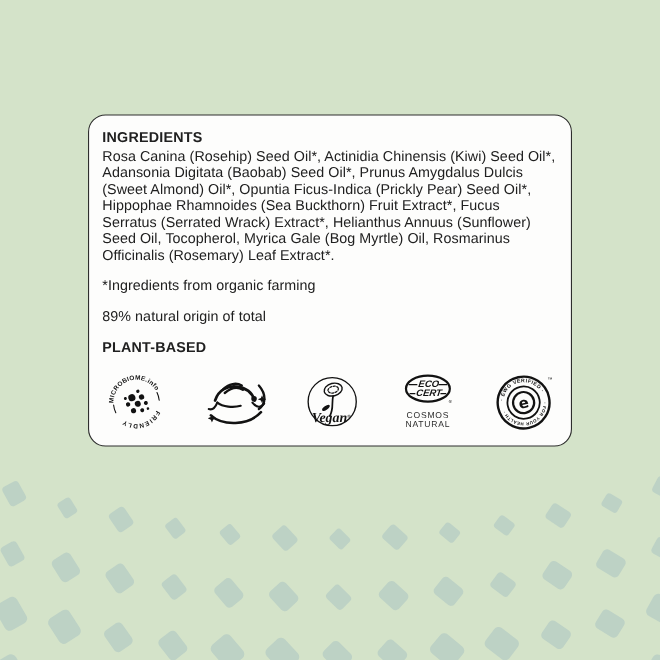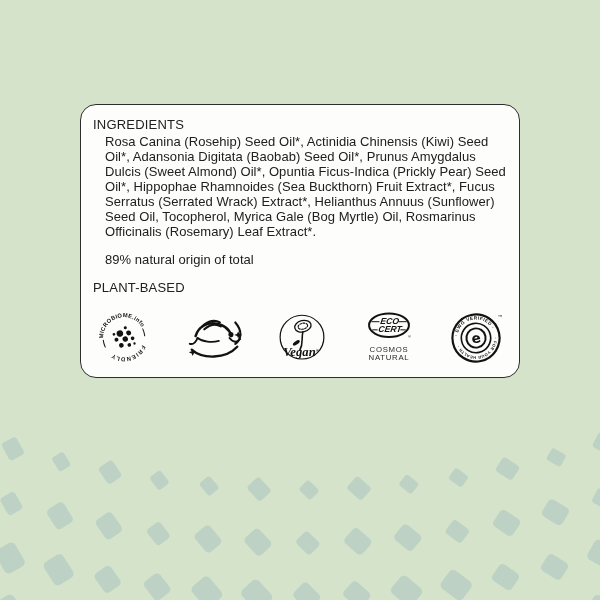--- a/index.html
+++ b/index.html
@@ -15,22 +15,22 @@
   }
   .pattern-svg{position:absolute;left:0;top:0;width:600px;height:600px;}
   .pattern-svg rect{fill:var(--pattern);opacity:.8;}
   .card{
     position:absolute;left:80px;top:104px;width:440px;
     background:#fdfdfc;
     border:1.6px solid var(--border);
     border-radius:16px;
     padding:12px 12px 10px 12px;
   }
-  .h-bold{font-size:13px;line-height:15px;font-weight:normal;letter-spacing:.2px;}
-  .body-text{font-size:13px;line-height:15px;letter-spacing:.05px;margin-left:12px;}
+  .h-bold{font-size:13px;line-height:15px;font-weight:bold;letter-spacing:.2px;}
+  .body-text{font-size:13px;line-height:15px;letter-spacing:.05px;}
   .para{margin-top:13px;}
   .badges{
     margin-top:14px;
     display:flex;justify-content:space-between;align-items:center;
     padding:0 2px;
   }
   .badge{width:58px;height:58px;display:flex;align-items:center;justify-content:center;}
   .badge svg{width:100%;height:100%;}
   .ink{stroke:#121212;fill:none;stroke-linecap:round;}
   .inkfill{fill:#121212;stroke:none;}
@@ -84,20 +84,21 @@
     <rect x="-12.75" y="-15.299999999999999" width="25.5" height="30.599999999999998" rx="5.61" transform="translate(504.5,631.1) rotate(125.0)"></rect>
     <rect x="-12.75" y="-15.299999999999999" width="25.5" height="30.599999999999998" rx="5.61" transform="translate(455.1,638.8) rotate(127.4)"></rect>
     <rect x="-11.25" y="-13.5" width="22.5" height="27" rx="4.95" transform="translate(106.4,633.0) rotate(144.4)"></rect>
     <rect x="-11.25" y="-13.5" width="22.5" height="27" rx="4.95" transform="translate(57.3,623.7) rotate(146.9)"></rect>
     <rect x="-12.75" y="-15.299999999999999" width="25.5" height="30.599999999999998" rx="5.61" transform="translate(8.6,612.4) rotate(149.3)"></rect>
   </svg>
 
 <div class="card">
   <div class="h-bold">INGREDIENTS</div>
   <div class="body-text" style="margin-top:2px">Rosa Canina (Rosehip) Seed Oil*, Actinidia Chinensis (Kiwi) Seed Oil*, Adansonia Digitata (Baobab) Seed Oil*, Prunus Amygdalus Dulcis (Sweet Almond) Oil*, Opuntia Ficus-Indica (Prickly Pear) Seed Oil*, Hippophae Rhamnoides (Sea Buckthorn) Fruit Extract*, Fucus Serratus (Serrated Wrack) Extract*, Helianthus Annuus (Sunflower) Seed Oil, Tocopherol, Myrica Gale (Bog Myrtle) Oil, Rosmarinus Officinalis (Rosemary) Leaf Extract*.</div>
+  <div class="body-text para">*Ingredients from organic farming</div>
   <div class="body-text para">89% natural origin of total</div>
   <div class="body-text para">
   </div>
   <div class="h-bold para">PLANT-BASED</div>
 
   <div class="badges">
 
     <div class="badge">
       <svg viewBox="0 0 64 60">
         <g transform="rotate(-16 32 30)">

